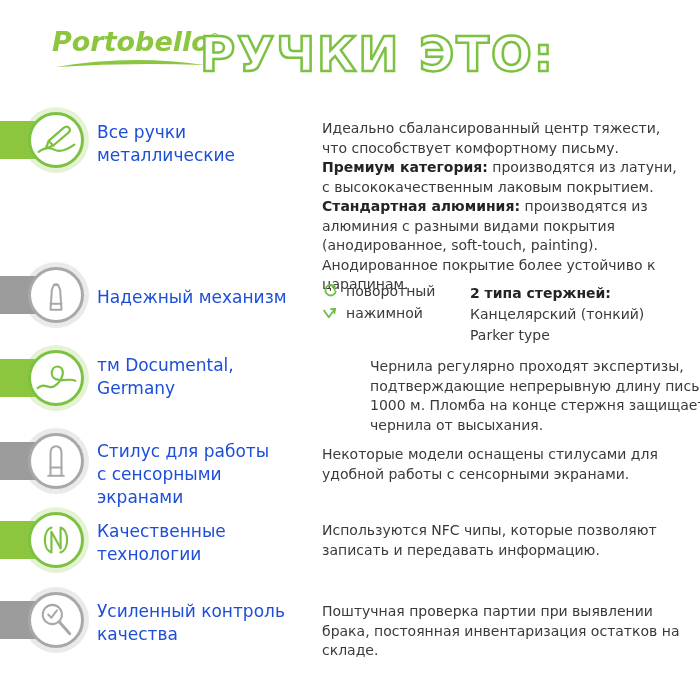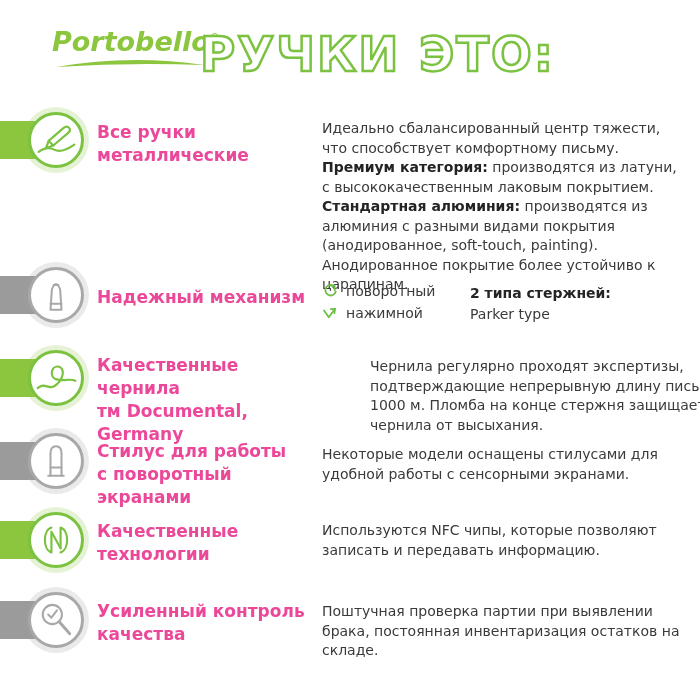--- a/index.html
+++ b/index.html
@@ -48,21 +48,21 @@
   .icon-circle {
     position: absolute; left: 28px; top: 0; width: 56px; height: 56px;
     background: #ffffff; border-radius: 50%;
     display: flex; align-items: center; justify-content: center;
   }
   .icon-circle.green { border: 3px solid #7CC241; box-shadow: 0 0 0 5px rgba(140,198,63,0.22); }
   .icon-circle.gray  { border: 3px solid #A8A8A7; box-shadow: 0 0 0 5px rgba(160,160,160,0.22); }
 
   .row-heading {
     position: absolute; left: 97px; width: 215px;
-    font-size: 17px; line-height: 23px; font-weight: 700; color: #ec4899;
+    font-size: 17px; line-height: 23px; font-weight: 400; color: #1d4ed8;
   }
   .row-1 .row-heading { top: 9px; }
   .row-2 .row-heading { top: 19px; }
   .row-3 .row-heading { top: 4px; }
   .row-4 .row-heading { top: 7px; }
   .row-5 .row-heading { top: 8px; }
   .row-6 .row-heading { top: 8px; }
   .row-heading span { display: block; }
 
   .row-body {
@@ -146,53 +146,53 @@
           <svg width="16" height="16" viewBox="0 0 16 16" fill="none" stroke="#6DBE45" stroke-width="1.8" stroke-linecap="round" stroke-linejoin="round">
             <path d="M2,5.5 L6.8,12.2 L13,3.8"></path>
             <path d="M13,3.8 L8.8,4.2"></path>
             <path d="M13,3.8 L12.4,8.2"></path>
           </svg>
           <span>нажимной</span>
         </div>
       </div>
       <div class="refills">
         <span class="refills-title">2 типа стержней:</span>
+        <span class="refill-line">Канцелярский (тонкий)</span>
         <span class="refill-line">Parker type</span>
       </div>
     </div>
   </section>
 
   <section class="row row-3">
     <div class="accent-bar green"></div>
     <div class="icon-circle green">
       <svg width="44" height="44" viewBox="0 0 48 48" fill="none" stroke="#7CC241" stroke-width="2.4" stroke-linecap="round" stroke-linejoin="round">
         <path d="M4,35 C12,28 15,37 22,33 C32,27 35,13 26.5,11.5 C19,10.5 16,23 24.5,25.5 C33,28 39,24 45,27"></path>
       </svg>
     </div>
     <h2 class="row-heading">
-      <span>Качественные чернила</span>
       <span>тм Documental, Germany</span>
     </h2>
     <div class="row-body">
       <p>Чернила регулярно проходят экспертизы, подтверждающие непрерывную длину письма 1000 м. Пломба на конце стержня защищает чернила от высыхания.</p>
     </div>
   </section>
 
   <section class="row row-4">
     <div class="accent-bar gray"></div>
     <div class="icon-circle gray">
       <svg width="44" height="44" viewBox="0 0 48 48" fill="none" stroke="#A8A8A7" stroke-width="2.2" stroke-linecap="round" stroke-linejoin="round">
         <path d="M18,40 L18,16 Q18,8 24,8 Q30,8 30,16 L30,40"></path>
         <path d="M18,31 L30,31"></path>
         <path d="M15.5,40 L32.5,40"></path>
       </svg>
     </div>
     <h2 class="row-heading">
       <span>Стилус для работы</span>
-      <span>с поворотный экранами</span>
+      <span>с сенсорными экранами</span>
     </h2>
     <div class="row-body">
       <p>Некоторые модели оснащены стилусами для удобной работы с сенсорными экранами.</p>
     </div>
   </section>
 
   <section class="row row-5">
     <div class="accent-bar green"></div>
     <div class="icon-circle green">
       <svg width="44" height="44" viewBox="0 0 48 48" fill="none" stroke="#7CC241" stroke-width="2.4" stroke-linecap="round" stroke-linejoin="round">

